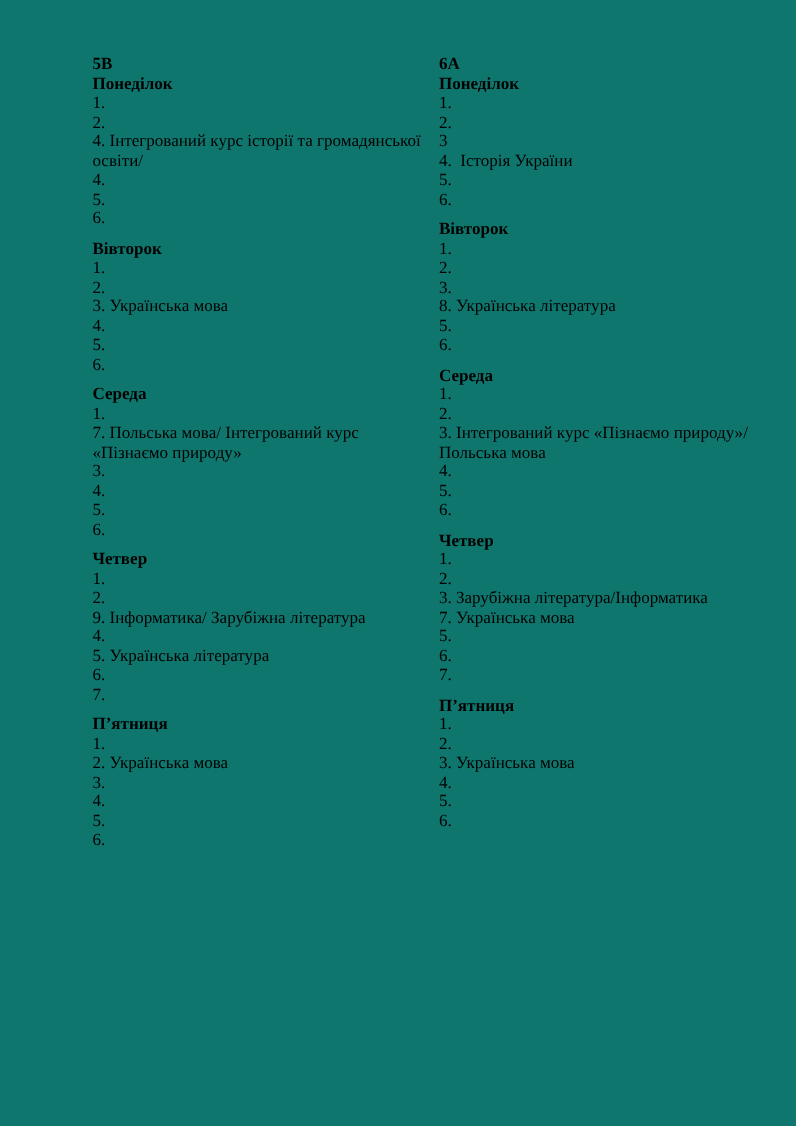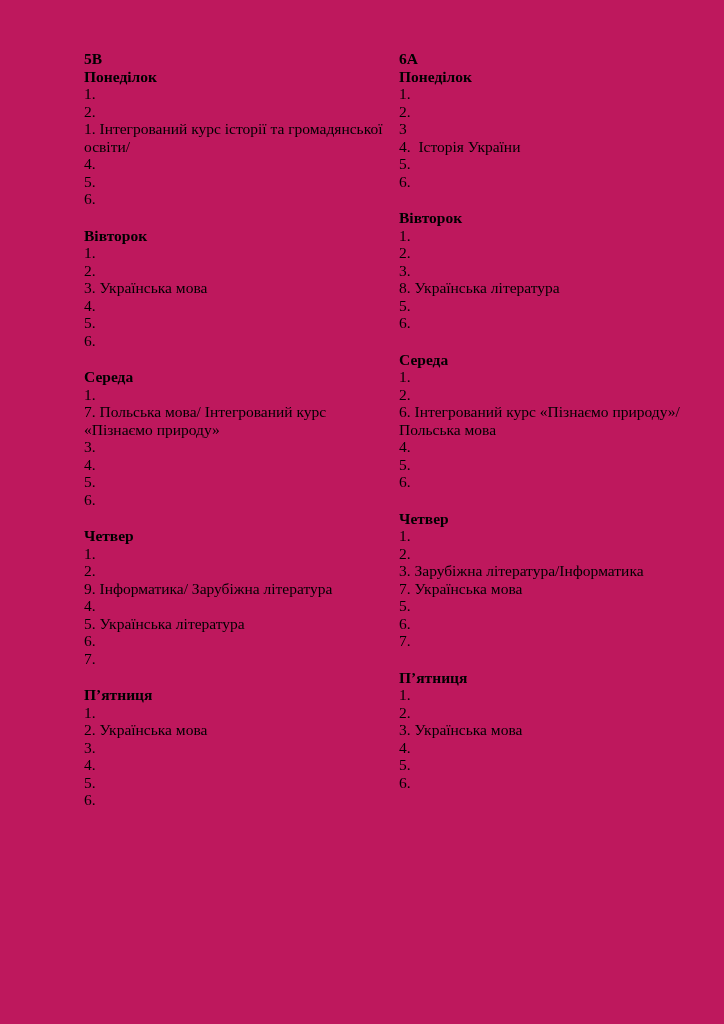--- a/index.html
+++ b/index.html
@@ -4,48 +4,48 @@
 <style>
   html, body {
     margin: 0;
     padding: 0;
     background: #ffffff;
   }
   .page {
     position: relative;
     width: 724px;
     height: 1024px;
-    background: #be185d;
+    background: #0f766e;
     color: #000000;
     font-family: "Liberation Serif", "DejaVu Serif", serif;
     font-size: 15.5px;
     line-height: 17.5px;
     overflow: hidden;
   }
   .column {
     position: absolute;
     top: 50px;
   }
   .col-0 { left: 84px;  width: 302px; }
   .col-1 { left: 399px; width: 322px; }
   .bold { font-weight: bold; }
   .line { white-space: pre-wrap; }
-  .day-block + .day-block { margin-top: 19px; }
+  .day-block + .day-block { margin-top: 10px; }
 </style>
 </head>
 <body>
 
 <div class="page">
     <div class="column col-0">
       <div class="bold">5В</div>
       <div class="day-block">
         <div class="bold">Понеділок</div>
         <div class="line">1.</div>
         <div class="line">2.</div>
-        <div class="line">1. Інтегрований курс історії та громадянської освіти/</div>
+        <div class="line">4. Інтегрований курс історії та громадянської освіти/</div>
         <div class="line">4.</div>
         <div class="line">5.</div>
         <div class="line">6.</div>
       </div>
       <div class="day-block">
         <div class="bold">Вівторок</div>
         <div class="line">1.</div>
         <div class="line">2.</div>
         <div class="line">3. Українська мова</div>
         <div class="line">4.</div>
@@ -98,21 +98,21 @@
         <div class="line">2.</div>
         <div class="line">3.</div>
         <div class="line">8. Українська література</div>
         <div class="line">5.</div>
         <div class="line">6.</div>
       </div>
       <div class="day-block">
         <div class="bold">Середа</div>
         <div class="line">1.</div>
         <div class="line">2.</div>
-        <div class="line">6. Інтегрований курс «Пізнаємо природу»/ Польська мова</div>
+        <div class="line">3. Інтегрований курс «Пізнаємо природу»/ Польська мова</div>
         <div class="line">4.</div>
         <div class="line">5.</div>
         <div class="line">6.</div>
       </div>
       <div class="day-block">
         <div class="bold">Четвер</div>
         <div class="line">1.</div>
         <div class="line">2.</div>
         <div class="line">3. Зарубіжна література/Інформатика</div>
         <div class="line">7. Українська мова</div>

